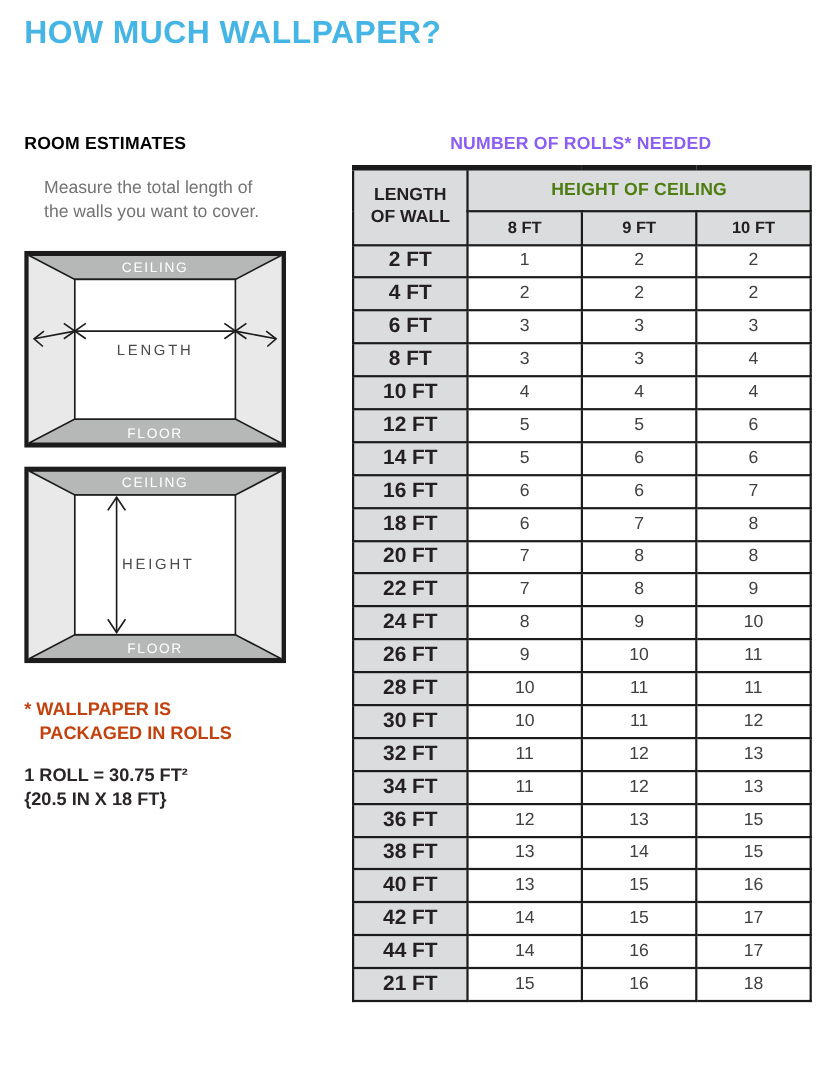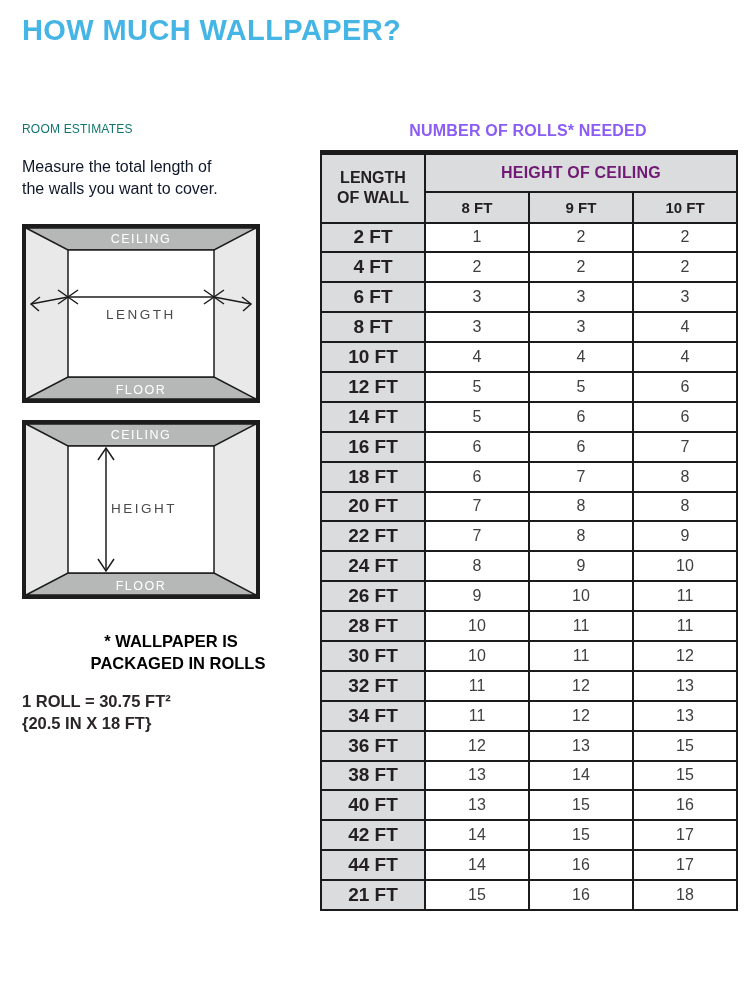--- a/index.html
+++ b/index.html
@@ -15,35 +15,36 @@
 
   .page-title {
     position:absolute; left:22px; top:14px;
     font-size:29px; font-weight:700; letter-spacing:0.4px;
     color:#45b5e6;
   }
 
   
   .left-col { position:absolute; left:22px; top:122px; width:298px; }
   .section-heading {
-    font-size:12px; font-weight:400; color:#0f766e; letter-spacing:0.2px;
+    font-size:16px; font-weight:700; color:#000000; letter-spacing:0.2px;
   }
   .step {
     margin-top:20px;
-    font-size:16px; line-height:22px; color:#0f172a;
+    font-size:16px; line-height:22px; color:#737373;
     white-space:pre-line;
+    margin-left:18px;
   }
   .diagram { display:block; margin-top:24px; }
   .diagram.second { margin-top:17px; }
   .step.third { margin-top:23px; }
   .note {
     margin-top:31px;
-    font-size:16.5px; line-height:22px; font-weight:700; color:#000000;
+    font-size:16.5px; line-height:22px; font-weight:700; color:#c2410c;
     white-space:pre-line;
-    padding-left:14px; text-indent:-14px;text-align:center;
+    padding-left:14px; text-indent:-14px;
   }
   .roll-info {
     font-size:16.5px; line-height:22px; font-weight:700; color:#2a2627;
   }
   .roll-info.first { margin-top:16px; }
 
   
   .right-col { position:absolute; left:320px; top:122px; width:416px; }
   .table-heading {
     font-size:16px; font-weight:700; color:#8b5cf6; letter-spacing:0.2px;
@@ -60,21 +61,21 @@
     padding:0; text-align:center; vertical-align:middle;
   }
   th.row-header {
     width:104px; background:#dbdcdd;
     border-right:4px solid #1b1b1b;
     font-size:16px; line-height:20px; font-weight:700; color:#242021;
     white-space:pre-line;
   }
   th.ceiling-header {
     background:#dbdcdd; height:39px;
-    font-size:16px; font-weight:700; color:#701a75; letter-spacing:0.2px;
+    font-size:16px; font-weight:700; color:#4d7c0f; letter-spacing:0.2px;
   }
   th.ft-header {
     background:#dbdcdd; height:31px;
     font-size:15px; font-weight:700; color:#242021;
   }
   td.row-label {
     background:#dbdcdd;
     border-right:4px solid #1b1b1b;
     font-size:19px; font-weight:700; color:#242021;
     height:29.9px;

